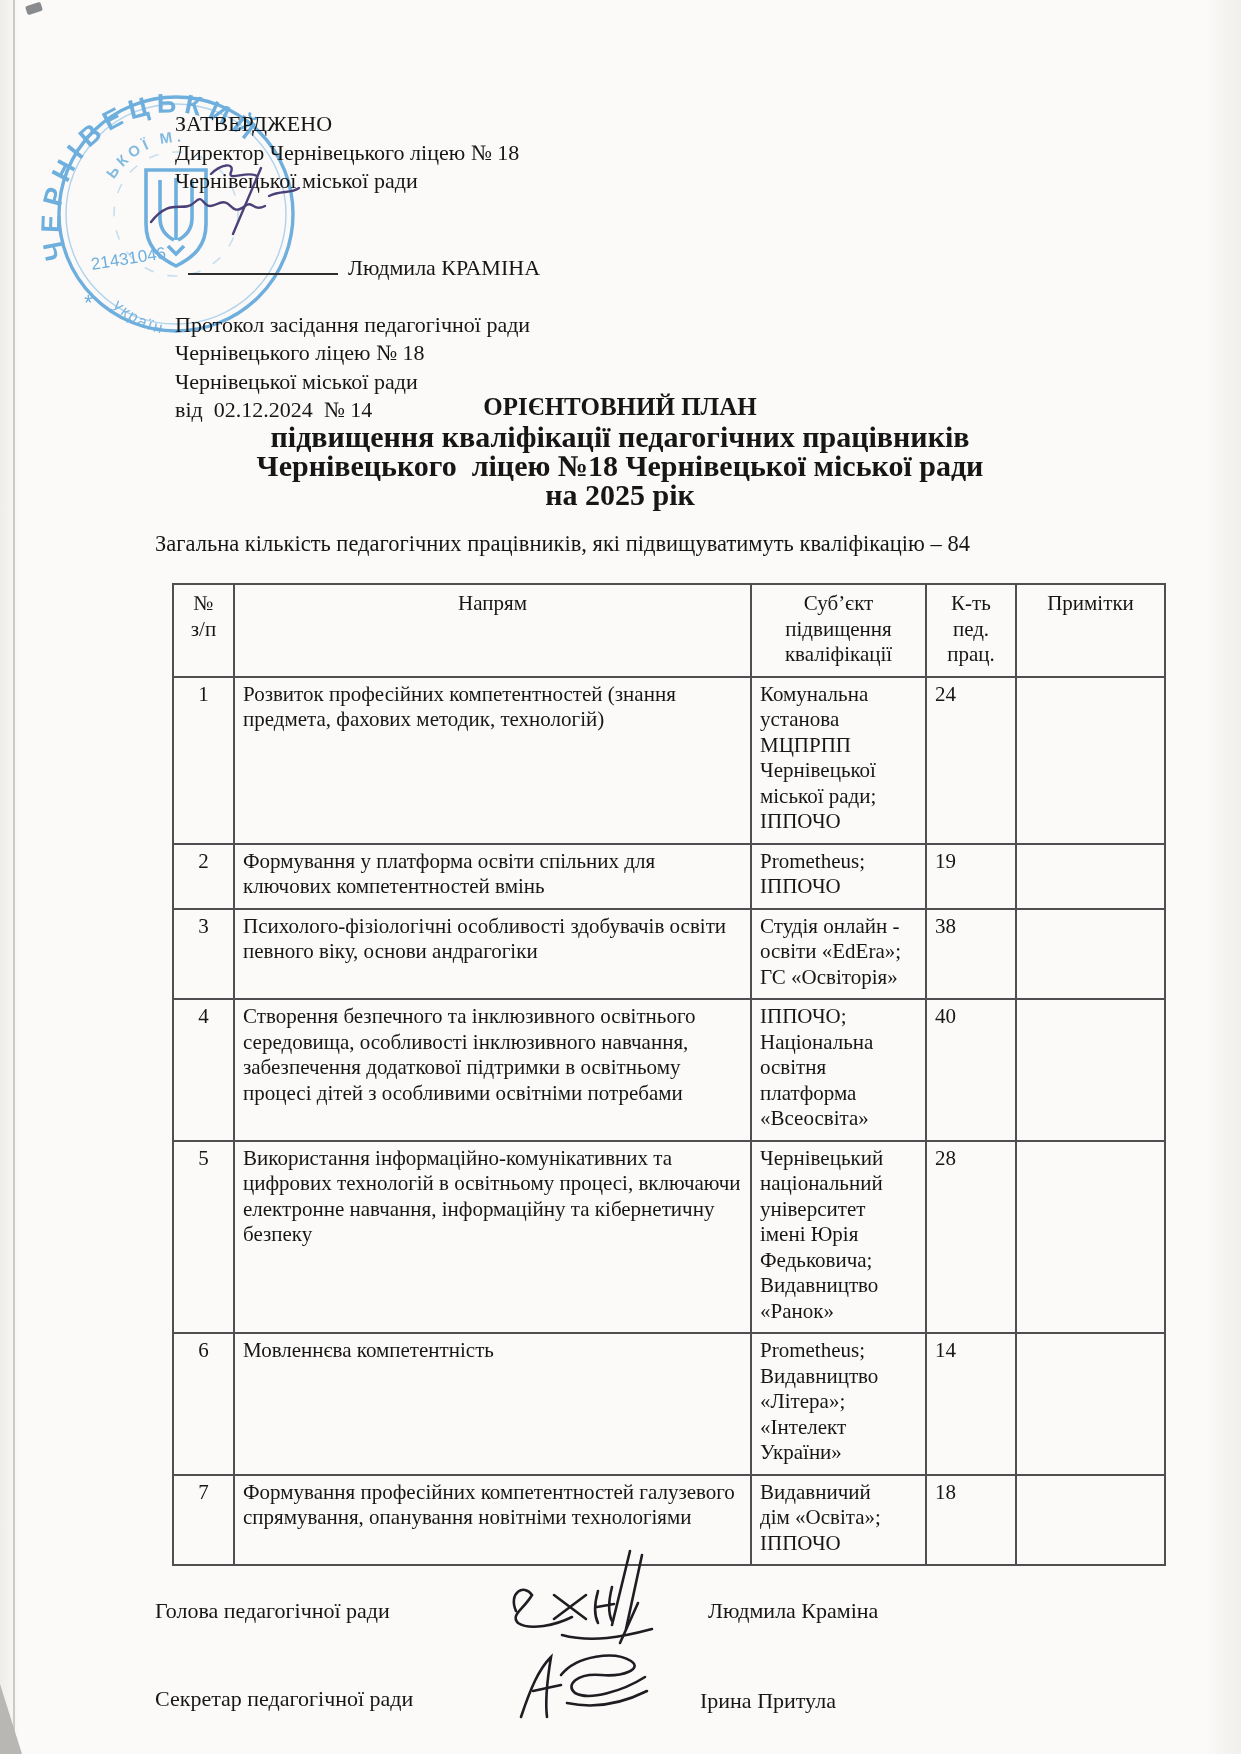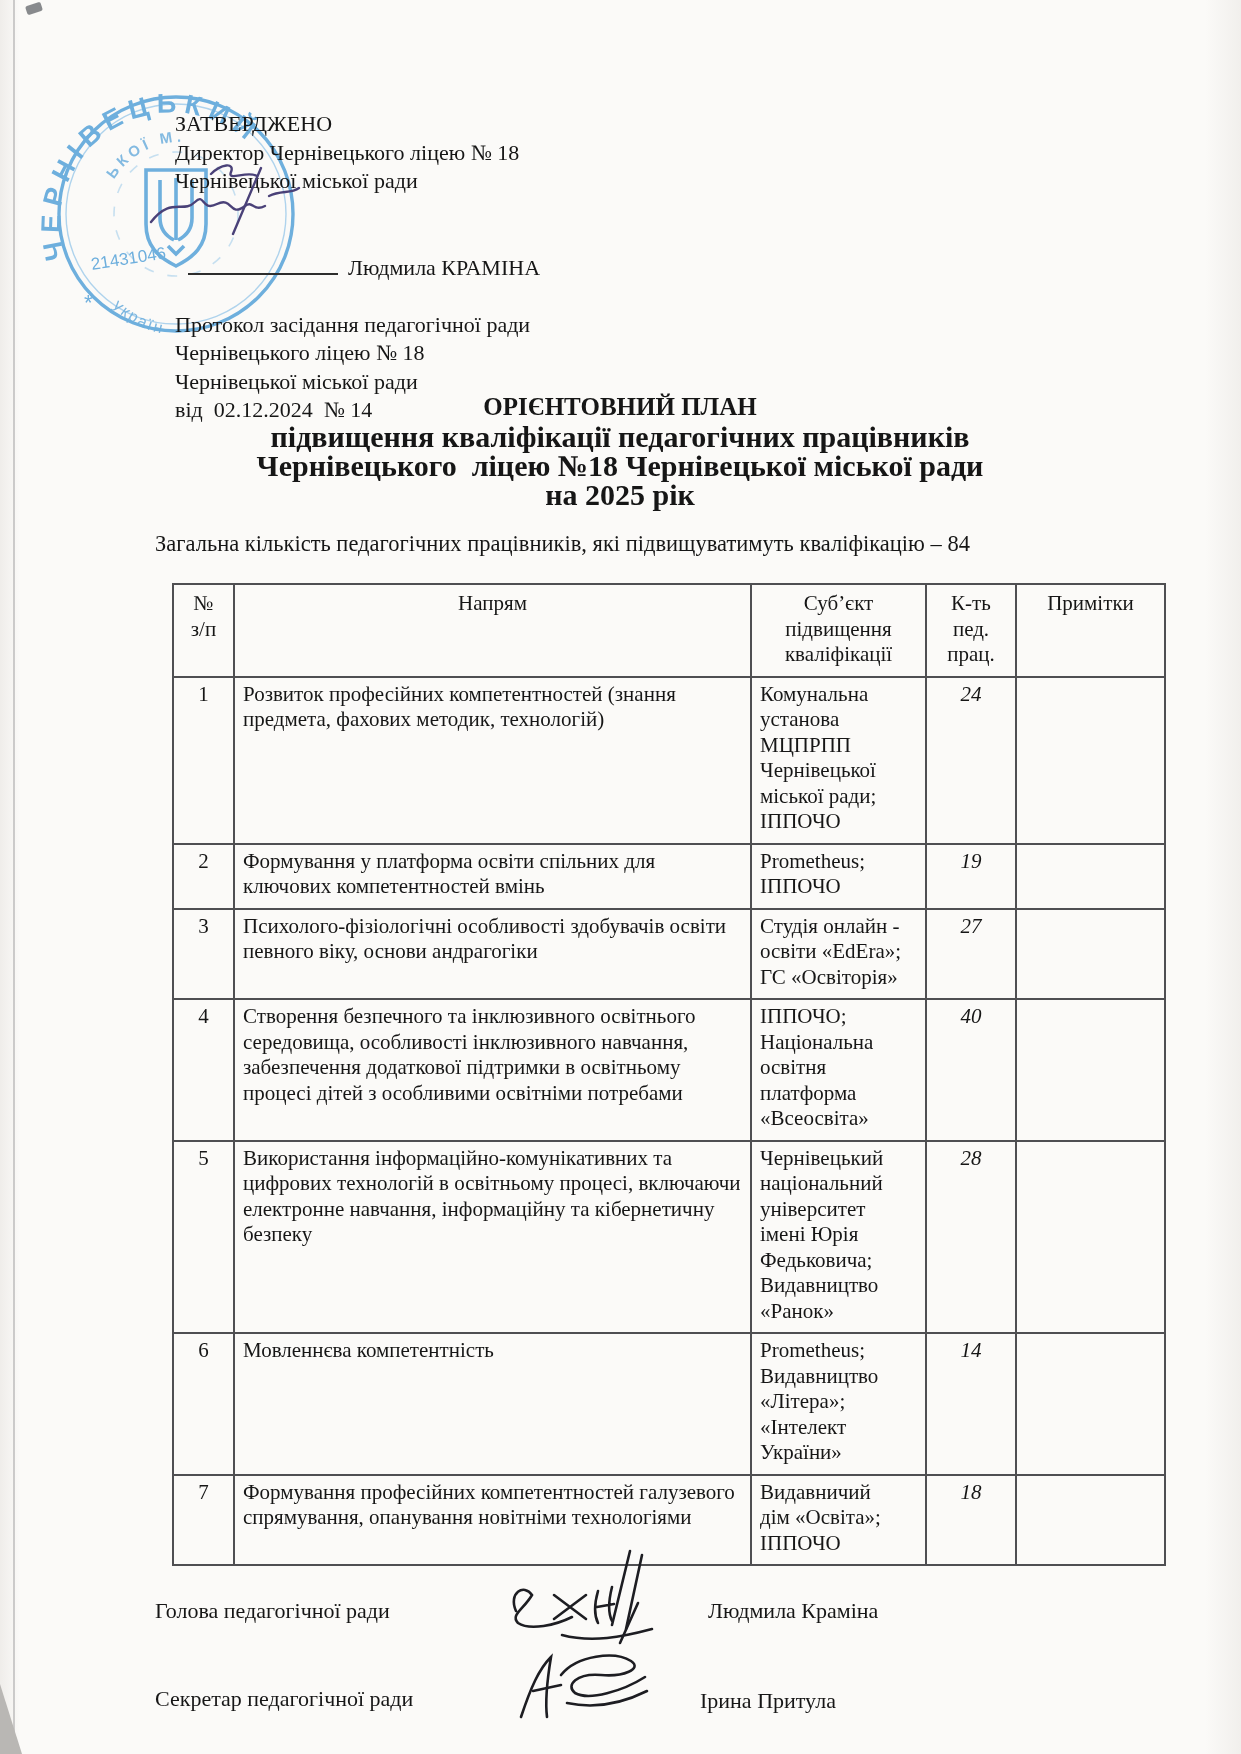--- a/index.html
+++ b/index.html
@@ -34,21 +34,21 @@
   
   table.plan{position:absolute;left:172px;top:583px;width:992px;border-collapse:collapse;table-layout:fixed;z-index:2;}
   table.plan th,table.plan td{
     border:2px solid #4f4f52;vertical-align:top;
     font-size:21px;line-height:25.5px;font-weight:normal;
     padding:4px 8px 8px 8px;
   }
   table.plan th{text-align:center;padding-top:6px;}
   .pre{white-space:pre-line;}
   .cell-num{text-align:center;}
-  .cell-count{text-align:center;font-style:italic;}
+  .cell-count{text-align:left;}
   
   .sig-role{position:absolute;font-size:22px;z-index:2;}
   .sig-name{position:absolute;font-size:22px;z-index:2;}
   .scribble{position:absolute;z-index:2;}
   .scribble path{fill:none;stroke:#1d1d22;stroke-width:2.6;stroke-linecap:round;}
 </style>
 </head>
 <body>
 
 <div class="page">
@@ -155,21 +155,21 @@
 ІППОЧО</td>
       <td class="cell-count">19</td>
       <td></td>
     </tr>
     <tr>
       <td class="cell-num">3</td>
       <td>Психолого-фізіологічні особливості здобувачів освіти певного віку, основи андрагогіки</td>
       <td class="pre">Студія онлайн -
 освіти «EdEra»;
 ГС «Освіторія»</td>
-      <td class="cell-count">27</td>
+      <td class="cell-count">38</td>
       <td></td>
     </tr>
     <tr>
       <td class="cell-num">4</td>
       <td>Створення безпечного та інклюзивного освітнього середовища, особливості інклюзивного навчання, забезпечення додаткової підтримки в освітньому процесі дітей з особливими освітніми потребами</td>
       <td class="pre">ІППОЧО;
 Національна
 освітня
 платформа
 «Всеосвіта»</td>

